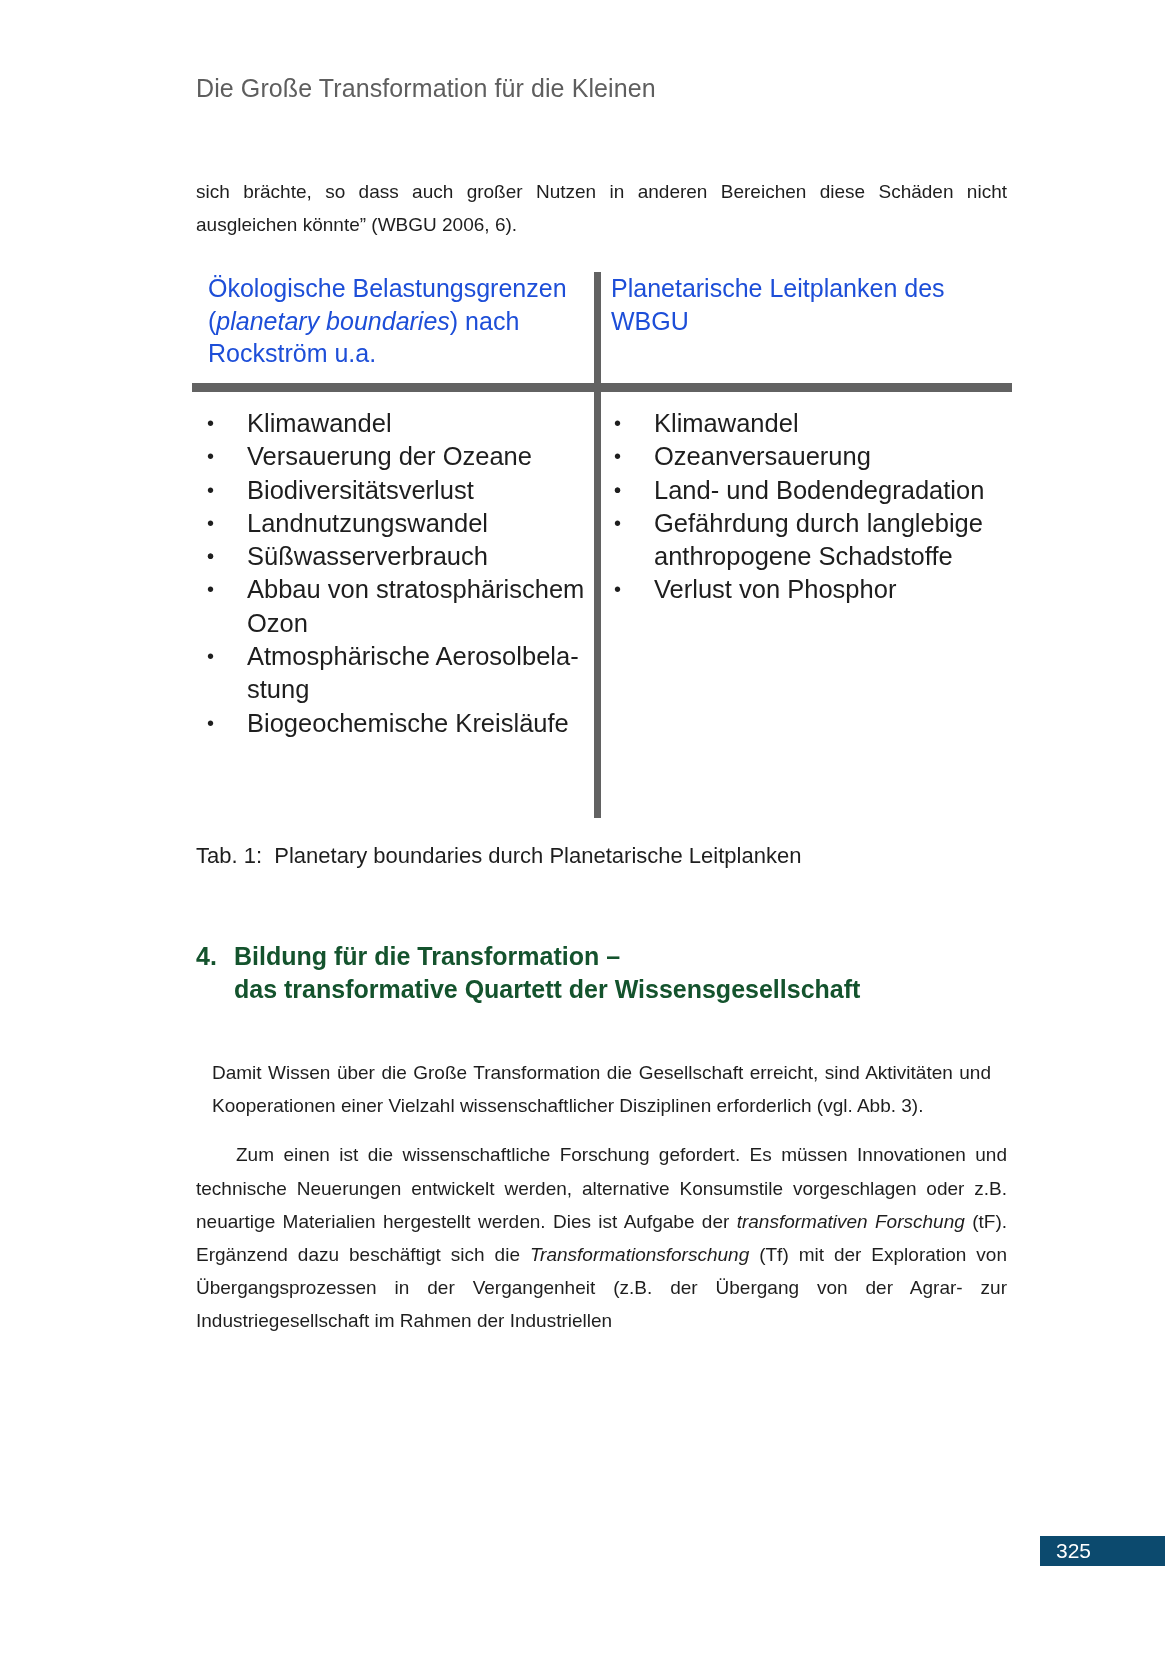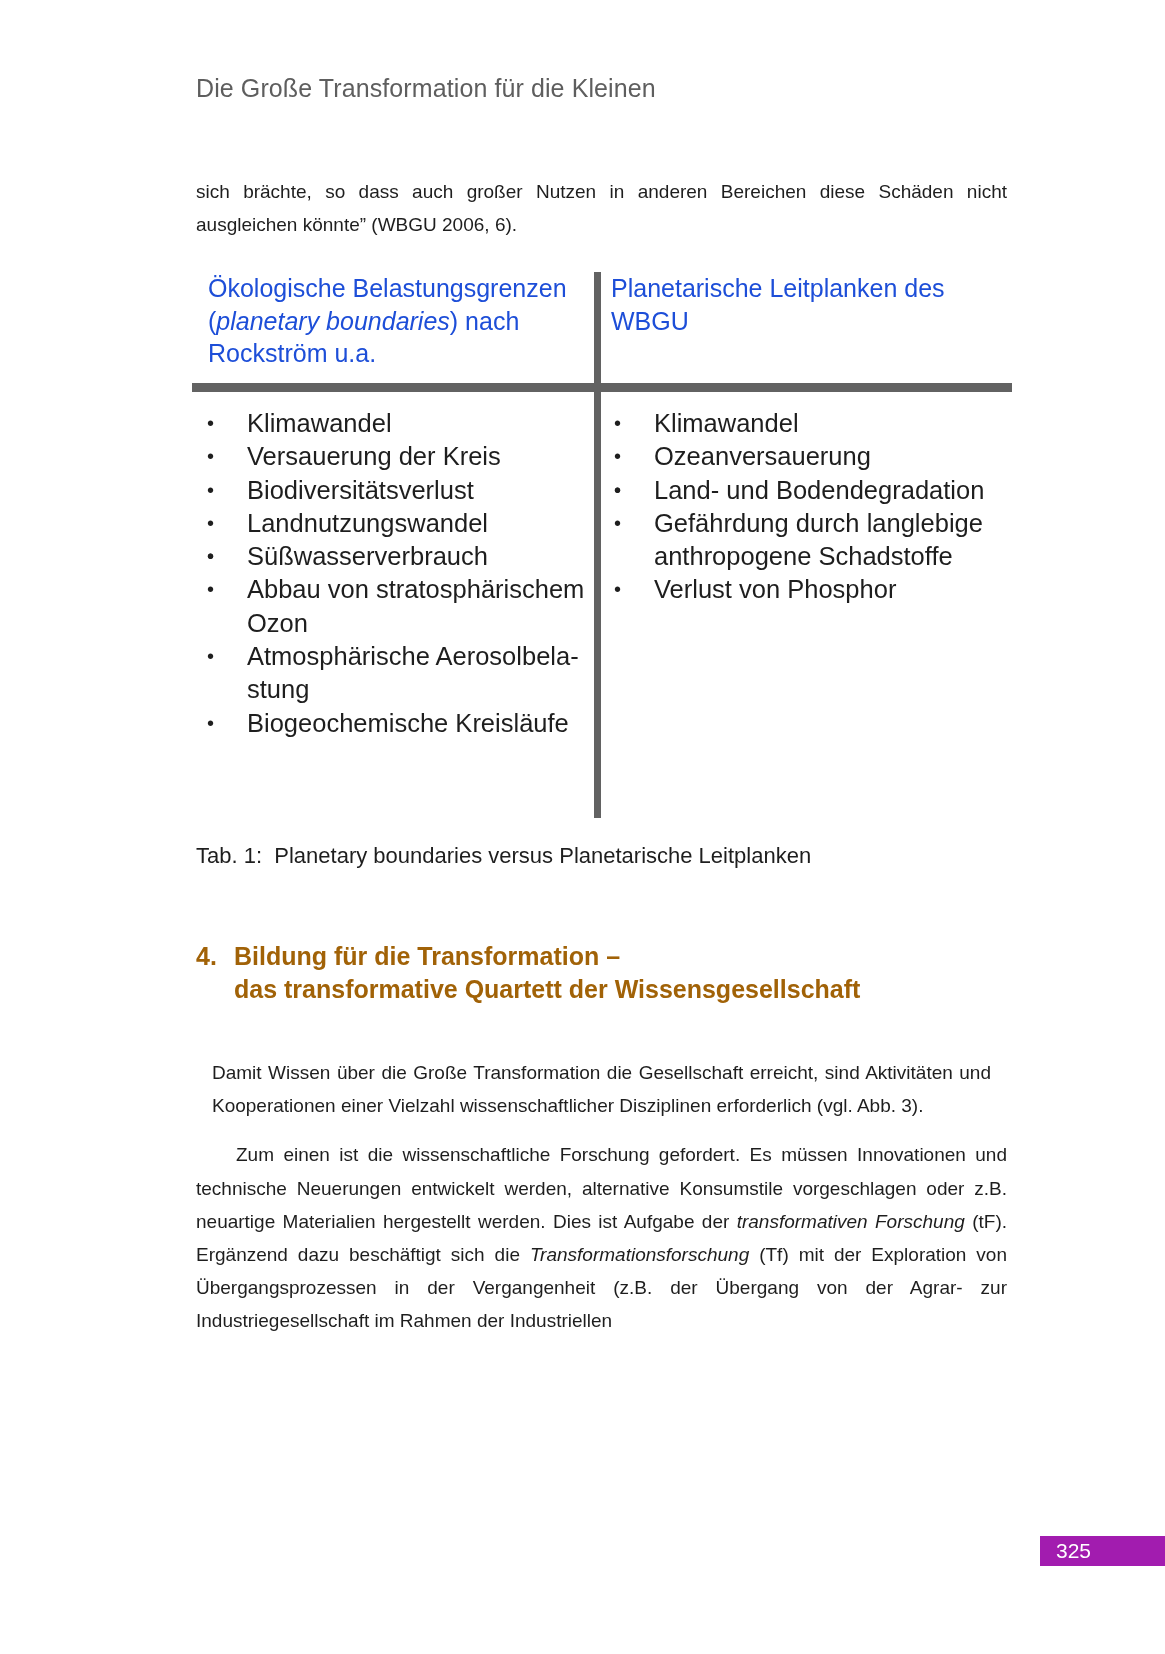--- a/index.html
+++ b/index.html
@@ -13,66 +13,66 @@
   .tab-head.left { left: 208px; width: 380px; }
   .tab-head.right { left: 611px; width: 400px; }
   .hrule { position: absolute; left: 192px; top: 383px; width: 820px; height: 9px; background: #626262; }
   .vrule { position: absolute; left: 594px; top: 272px; width: 7px; height: 546px; background: #626262; }
   ul.blist { position: absolute; top: 407px; margin: 0; padding: 0; list-style: none; font-size: 25.5px; line-height: 33.3px; color: #1e1e1e; }
   ul.blist.left { left: 205px; width: 390px; }
   ul.blist.right { left: 612px; width: 400px; }
   ul.blist li { position: relative; padding-left: 42px; }
   ul.blist li .bullet { position: absolute; left: 2px; top: 0; font-size: 20px; }
   .caption { position: absolute; left: 196px; top: 843px; font-size: 22px; color: #1e1e1e; }
-  .section-heading { position: absolute; left: 196px; top: 940px; font-size: 25px; font-weight: bold; line-height: 33px; color: #a16207; }
+  .section-heading { position: absolute; left: 196px; top: 940px; font-size: 25px; font-weight: bold; line-height: 33px; color: #14532d; }
   .section-heading .num { display: inline-block; width: 38px; }
   .section-heading .l2 { padding-left: 38px; }
   .para.body1 { top: 1040px; }
   .indent { text-indent: 40px; }
-  .page-number { position: absolute; left: 1040px; top: 1536px; width: 125px; height: 30px; background: #a21caf; color: #ffffff;
+  .page-number { position: absolute; left: 1040px; top: 1536px; width: 125px; height: 30px; background: #0c4a6e; color: #ffffff;
                  font-size: 21px; line-height: 30px; }
   .page-number span { padding-left: 16px; }
   em { font-style: italic; }
 </style>
 </head>
 <body>
 
 <div class="running-head">Die Große Transformation für die Kleinen</div>
 
 <p class="para intro" style="margin:0;">sich brächte, so dass auch großer Nutzen in anderen Bereichen diese Schäden nicht ausgleichen könnte” (WBGU 2006, 6).</p>
 
 <div>
   <div class="tab-head left">
     <span>Ökologische Belastungsgrenzen (</span><em>planetary boundaries</em><span>) nach Rockström u.a.</span>
   </div>
   <div class="tab-head right">Planetarische Leitplanken des WBGU</div>
   <div class="hrule"></div>
   <div class="vrule"></div>
   <ul class="blist left" id="left-list">
       <li><span class="bullet">•</span><span>Klimawandel</span></li>
-      <li><span class="bullet">•</span><span>Versauerung der Kreis</span></li>
+      <li><span class="bullet">•</span><span>Versauerung der Ozeane</span></li>
       <li><span class="bullet">•</span><span>Biodiversitätsverlust</span></li>
       <li><span class="bullet">•</span><span>Landnutzungswandel</span></li>
       <li><span class="bullet">•</span></li>
       <li><span class="bullet">•</span><span>Süßwasserverbrauch</span></li>
       <li><span class="bullet">•</span><span>Abbau von stratosphärischem Ozon</span></li>
       <li><span class="bullet">•</span><span>Atmosphärische Aerosolbela­stung</span></li>
       <li><span class="bullet">•</span><span>Biogeochemische Kreis­läufe</span></li>
     </ul>
   <ul class="blist right" id="right-list">
       <li><span class="bullet">•</span><span>Klimawandel</span></li>
       <li><span class="bullet">•</span><span>Ozeanversauerung</span></li>
       <li><span class="bullet">•</span></li>
       <li><span class="bullet">•</span><span>Land- und Bodendegradation</span></li>
       <li><span class="bullet">•</span><span>Gefährdung durch langlebige anthropogene Schadstoffe</span></li>
       <li><span class="bullet">•</span><span>Verlust von Phosphor</span></li>
     </ul>
 </div>
 
-<div class="caption" style="white-space:pre;">Tab. 1:  Planetary boundaries versus Planetarische Leitplanken</div>
+<div class="caption" style="white-space:pre;">Tab. 1:  Planetary boundaries durch Planetarische Leitplanken</div>
 
 <div class="section-heading">
   <div><span class="num">4.</span><span>Bildung für die Transformation –</span></div>
   <div class="l2">das transformative Quartett der Wissensgesellschaft</div>
 </div>
 
 <div class="para body1">
   <p style="margin:16px;">Damit Wissen über die Große Transformation die Gesellschaft erreicht, sind Aktivitäten und Kooperationen einer Vielzahl wissenschaftlicher Disziplinen erforderlich (vgl. Abb. 3).</p>
   <p style="margin:0;" class="indent"><span>Zum einen ist die wissenschaftliche Forschung gefordert. Es müssen Innovationen und technische Neuerungen entwickelt werden, alternative Konsumstile vorgeschlagen oder z.B. neuartige Materialien hergestellt werden. Dies ist Aufgabe der </span><em>transformativen Forschung</em><span> (tF). Ergänzend dazu beschäftigt sich die </span><em>Transformationsforschung</em><span> (Tf) mit der Explo­ration von Übergangsprozessen in der Vergangenheit (z.B. der Übergang von der Agrar- zur Industriegesellschaft im Rahmen der Industriellen</span></p>
 </div>

